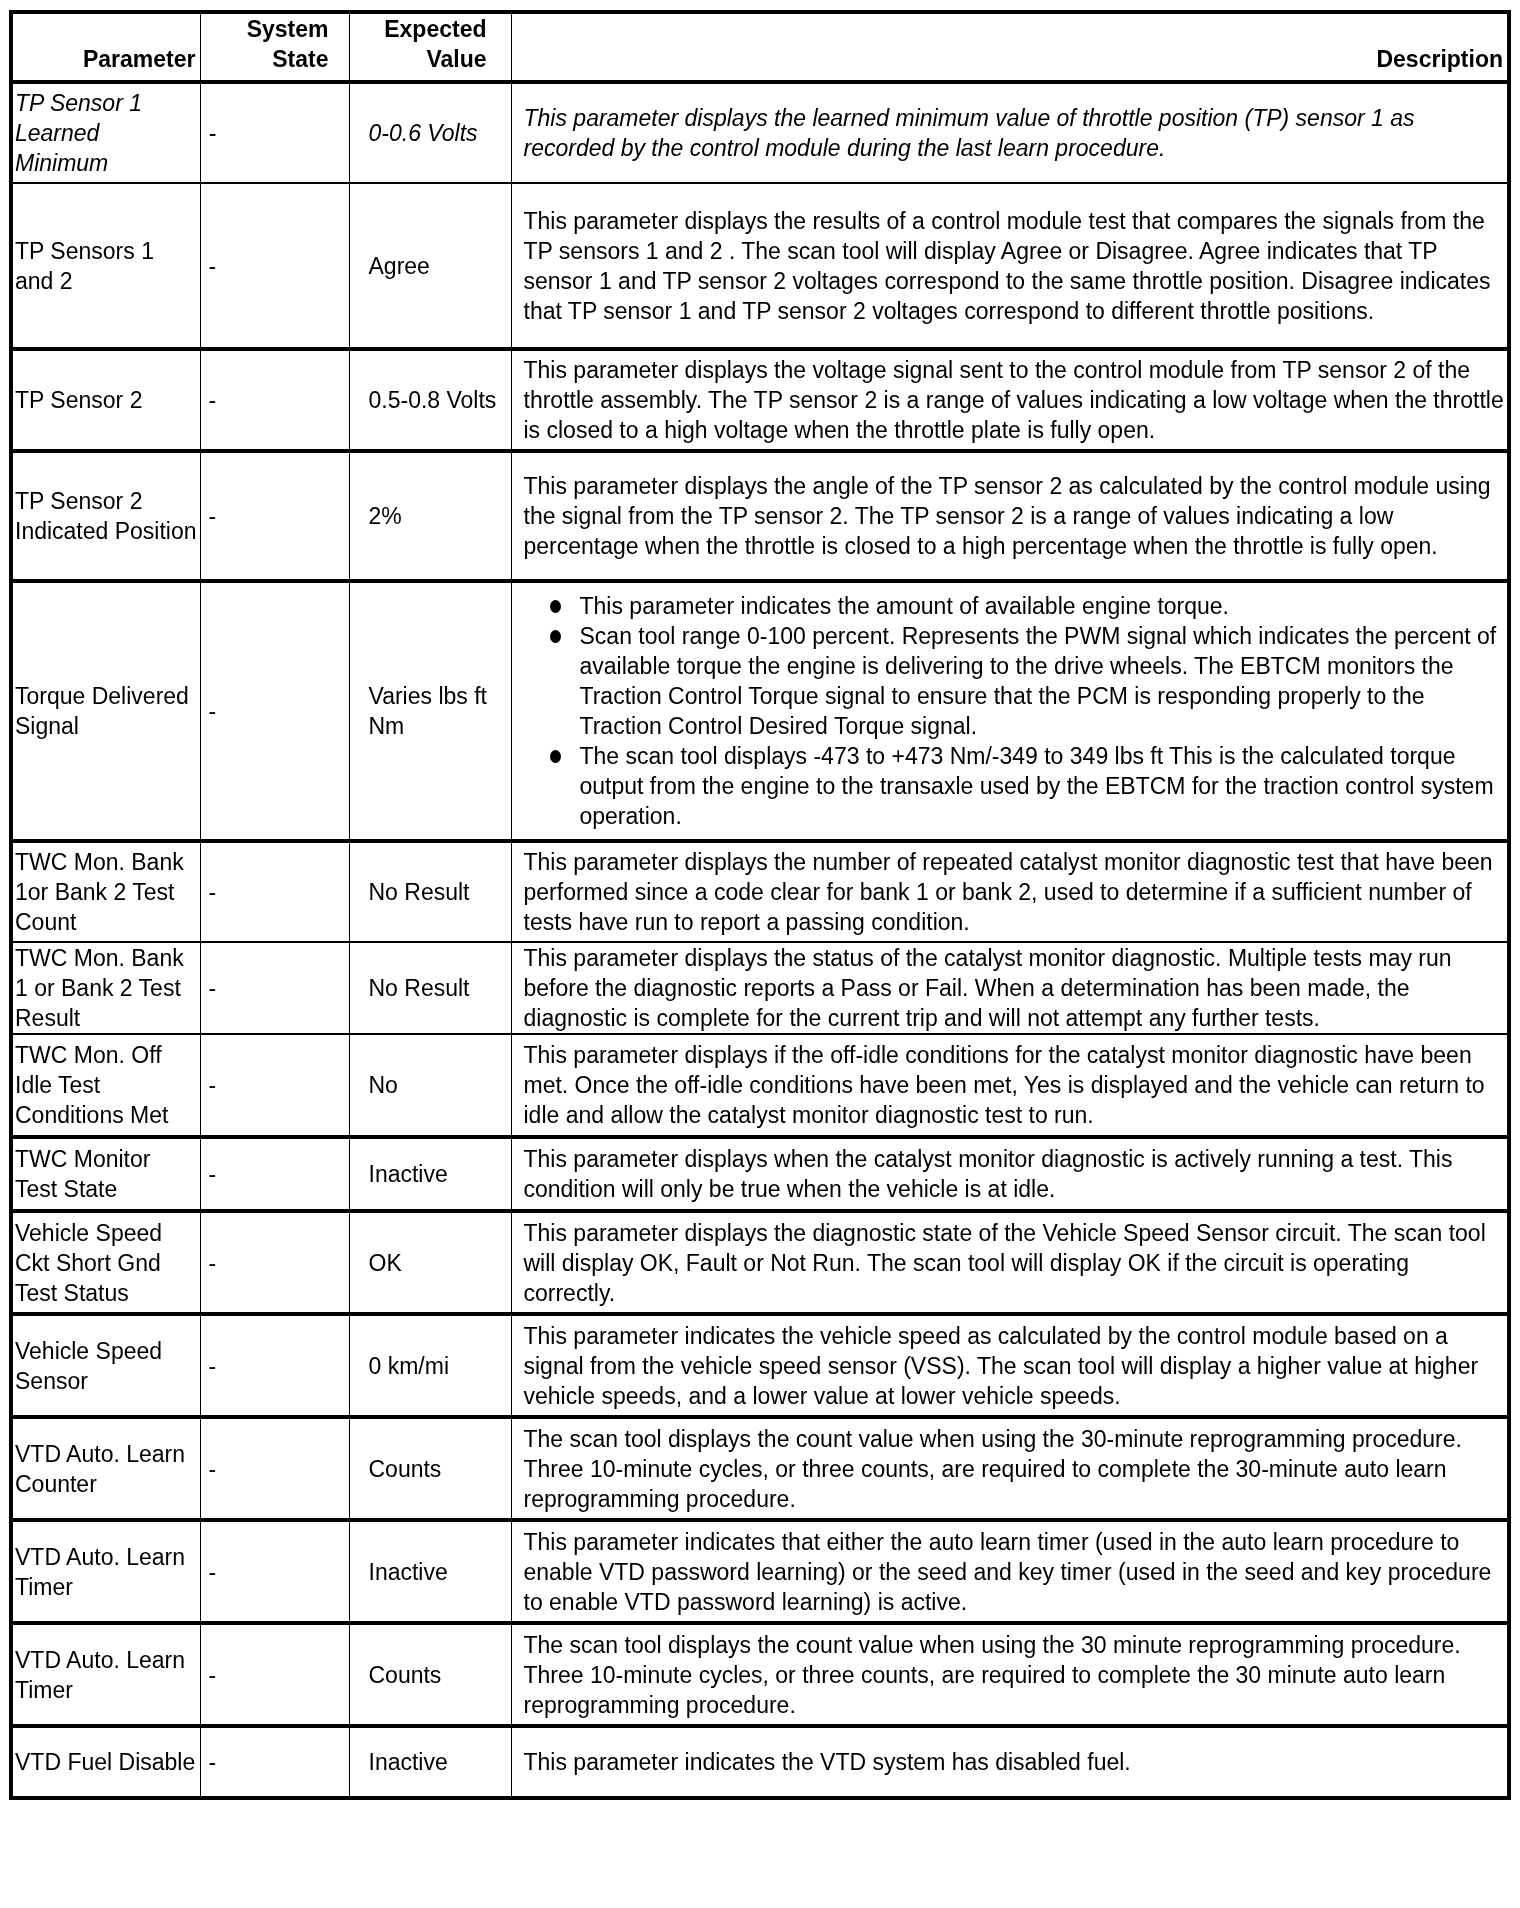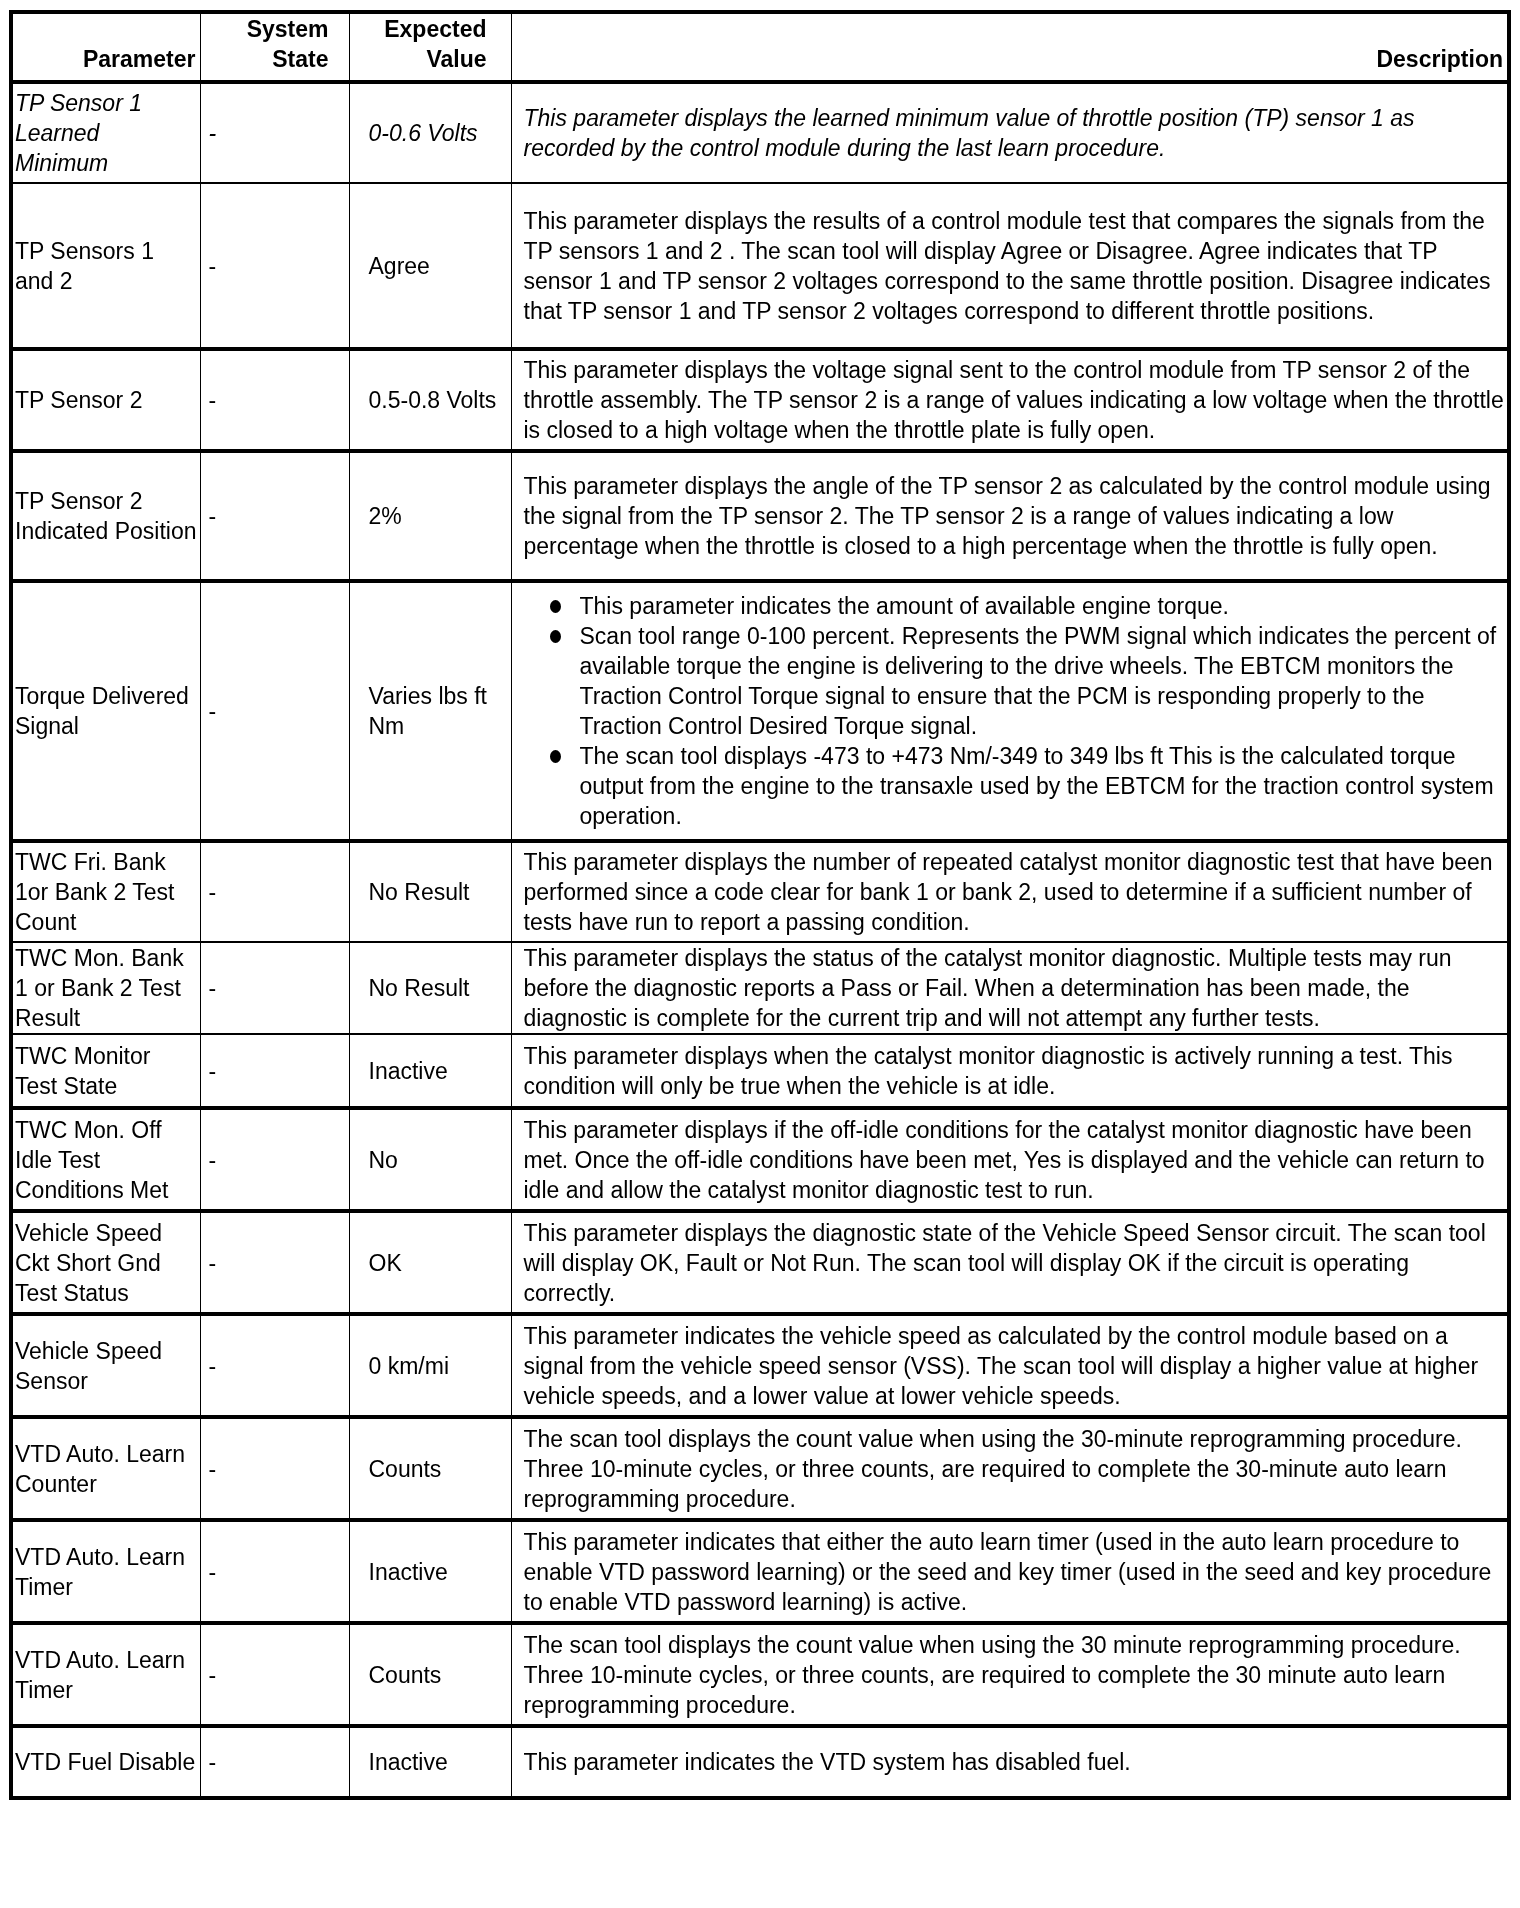--- a/index.html
+++ b/index.html
@@ -133,42 +133,42 @@
             <span>Scan tool range 0-100 percent. Represents the PWM signal which indicates the percent of available torque the engine is delivering to the drive wheels. The EBTCM monitors the Traction Control Torque signal to ensure that the PCM is responding properly to the Traction Control Desired Torque signal.</span>
           </li>
           <li>
             <span class="bullet"></span>
             <span>The scan tool displays -473 to +473 Nm/-349 to 349 lbs ft This is the calculated torque output from the engine to the transaxle used by the EBTCM for the traction control system operation.</span>
           </li>
         </ul>
       </td>
     </tr>
     <tr class="row thin" style="height:101px;">
-      <td class="param">TWC Fri. Bank 1or Bank 2 Test Count</td>
+      <td class="param">TWC Mon. Bank 1or Bank 2 Test Count</td>
       <td class="state">-</td>
       <td class="value">No Result</td>
       <td class="desc">This parameter displays the number of repeated catalyst monitor diagnostic test that have been performed since a code clear for bank 1 or bank 2, used to determine if a sufficient number of tests have run to report a passing condition.</td>
     </tr>
     <tr class="row thin" style="height:77px;">
       <td class="param">TWC Mon. Bank 1 or Bank 2 Test Result</td>
       <td class="state">-</td>
       <td class="value">No Result</td>
       <td class="desc">This parameter displays the status of the catalyst monitor diagnostic. Multiple tests may run before the diagnostic reports a Pass or Fail. When a determination has been made, the diagnostic is complete for the current trip and will not attempt any further tests.</td>
     </tr>
+    <tr class="row" style="height:103px;">
+      <td class="param">TWC Mon. Off Idle Test Conditions Met</td>
+      <td class="state">-</td>
+      <td class="value">No</td>
+      <td class="desc">This parameter displays if the off-idle conditions for the catalyst monitor diagnostic have been met. Once the off-idle conditions have been met, Yes is displayed and the vehicle can return to idle and allow the catalyst monitor diagnostic test to run.</td>
+    </tr>
     <tr class="row" style="height:74px;">
       <td class="param">TWC Monitor Test State</td>
       <td class="state">-</td>
       <td class="value">Inactive</td>
       <td class="desc">This parameter displays when the catalyst monitor diagnostic is actively running a test. This condition will only be true when the vehicle is at idle.</td>
-    </tr>
-    <tr class="row" style="height:103px;">
-      <td class="param">TWC Mon. Off Idle Test Conditions Met</td>
-      <td class="state">-</td>
-      <td class="value">No</td>
-      <td class="desc">This parameter displays if the off-idle conditions for the catalyst monitor diagnostic have been met. Once the off-idle conditions have been met, Yes is displayed and the vehicle can return to idle and allow the catalyst monitor diagnostic test to run.</td>
     </tr>
     <tr class="row" style="height:103px;">
       <td class="param">Vehicle Speed Ckt Short Gnd Test Status</td>
       <td class="state">-</td>
       <td class="value">OK</td>
       <td class="desc">This parameter displays the diagnostic state of the Vehicle Speed Sensor circuit. The scan tool will display OK, Fault or Not Run. The scan tool will display OK if the circuit is operating correctly.</td>
     </tr>
     <tr class="row" style="height:103px;">
       <td class="param">Vehicle Speed Sensor</td>
       <td class="state">-</td>

